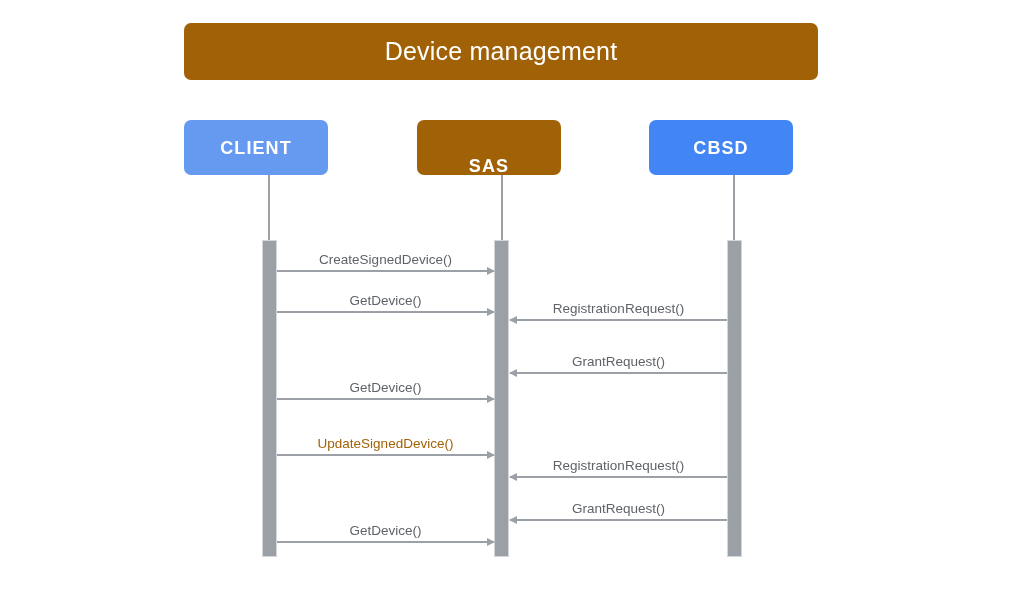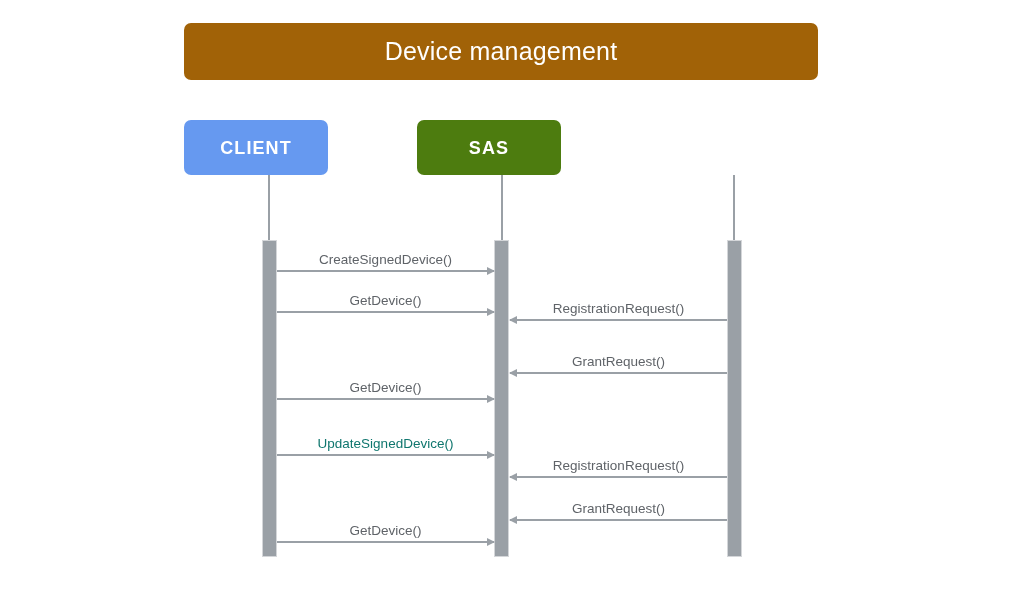--- a/index.html
+++ b/index.html
@@ -123,22 +123,25 @@
 
 <div id="diagram-canvas">
 
   <div class="title-banner">
     <span class="title-banner-text">Device management</span>
   </div>
 
   <div class="participant-box" id="pbox-0" style="left: 184px; background: rgb(102, 153, 240);">
     <span class="participant-label">CLIENT</span>
   </div>
-  <div class="participant-box" id="pbox-1" style="left: 417px; background: #4d7c0f;">
+  <div class="participant-box" id="pbox-1" style="left: 417px; background: #a16207; align-items: flex-end;">
     <span class="participant-label">SAS</span>
+  </div>
+  <div class="participant-box" id="pbox-2" style="left: 649px; background: rgb(66, 133, 244);">
+    <span class="participant-label">CBSD</span>
   </div>
 
   <div id="lifeline-layer">
       <div class="lifeline" style="left: 268px; top: 175px; height: 66px; background: rgb(154, 160, 166);"></div>
       <div class="lifeline" style="left: 501px; top: 175px; height: 66px; background: rgb(154, 160, 166);"></div>
       <div class="lifeline" style="left: 733px; top: 175px; height: 66px; background: rgb(154, 160, 166);"></div>
     </div>
   <div id="activation-layer">
       <div class="activation-bar" style="left: 262px; top: 240px; height: 317px; background: rgb(154, 160, 166);"></div>
       <div class="activation-bar" style="left: 494px; top: 240px; height: 317px; background: rgb(154, 160, 166);"></div>
@@ -169,21 +172,21 @@
           <div class="arrowhead left" style="border-right-color: rgb(154, 160, 166);"></div>
         </div>
       </div>
       <div class="message" style="left: 277px; width: 217px; top: 380px;">
         <div class="message-label" style="color: rgb(95, 99, 104);">GetDevice()</div>
         <div class="message-line" style="background: rgb(154, 160, 166);">
           <div class="arrowhead right" style="border-left-color: rgb(154, 160, 166);"></div>
         </div>
       </div>
       <div class="message" style="left: 277px; width: 217px; top: 436px;">
-        <div class="message-label" style="color: #0f766e;">UpdateSignedDevice()</div>
+        <div class="message-label" style="color: #a16207;">UpdateSignedDevice()</div>
         <div class="message-line" style="background: rgb(154, 160, 166);">
           <div class="arrowhead right" style="border-left-color: rgb(154, 160, 166);"></div>
         </div>
       </div>
       <div class="message" style="left: 510px; width: 217px; top: 458px;">
         <div class="message-label" style="color: rgb(95, 99, 104);">RegistrationRequest()</div>
         <div class="message-line" style="background: rgb(154, 160, 166);">
           <div class="arrowhead left" style="border-right-color: rgb(154, 160, 166);"></div>
         </div>
       </div>

